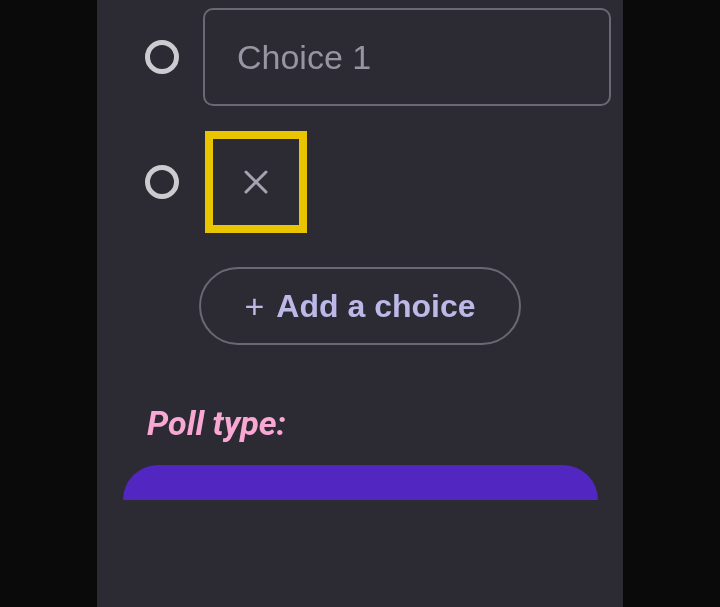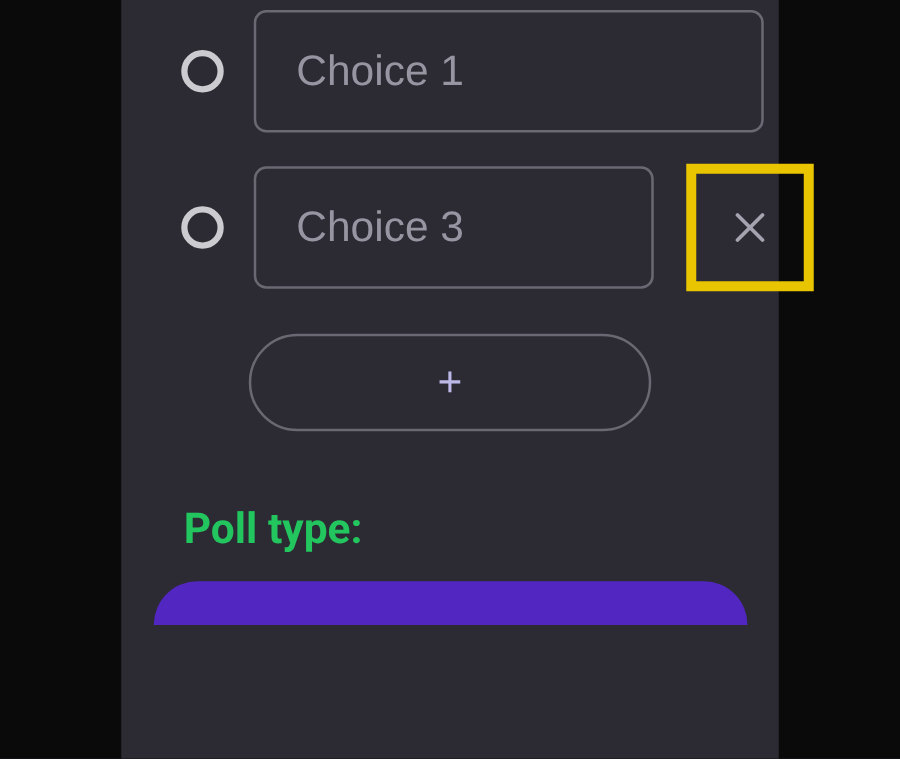--- a/index.html
+++ b/index.html
@@ -81,24 +81,25 @@
       color: #bcb8e8;
       font-size: 32px;
       font-weight: 600;
       cursor: pointer;
     }
     .add-choice-btn .plus {
       font-size: 34px;
       font-weight: 400;
     }
     .poll-type-label {
-      color: #22c55e;
+      color: #f9a8d4;
       font-size: 34px;
       font-weight: 700;
       margin: 58px 0 0 50px;
+      font-style: italic;
     }
     .poll-type-btn {
       width: 475px;
       height: 35px;
       background: #5226c1;
       border-radius: 35px 35px 0 0;
       margin: 22px auto 0;
     }
   </style>
 </head>
@@ -107,30 +108,30 @@
 <div class="panel">
 
   <div class="choice-row">
     <div class="radio"></div>
     <input type="text" class="choice-input" placeholder="Choice 1" style="">
   </div>
 
 
   <div class="choice-row choice-row-3">
     <div class="radio"></div>
-    <input type="text" class="choice-input" placeholder="Choice 3" style="">
     <div class="delete-box">
       <svg class="delete-x" width="26" height="26" viewBox="0 0 26 26">
         <line x1="3" y1="3" x2="23" y2="23" stroke="#a5a3b0" stroke-width="3" stroke-linecap="round"></line>
         <line x1="23" y1="3" x2="3" y2="23" stroke="#a5a3b0" stroke-width="3" stroke-linecap="round"></line>
       </svg>
     </div>
   </div>
 
   <button class="add-choice-btn">
     <span class="plus">+</span>
+    <span>Add a choice</span>
   </button>
 
   <div class="poll-type-label">Poll type:</div>
 
   <div class="poll-type-btn"></div>
 
 </div>
 
 </body></html>

